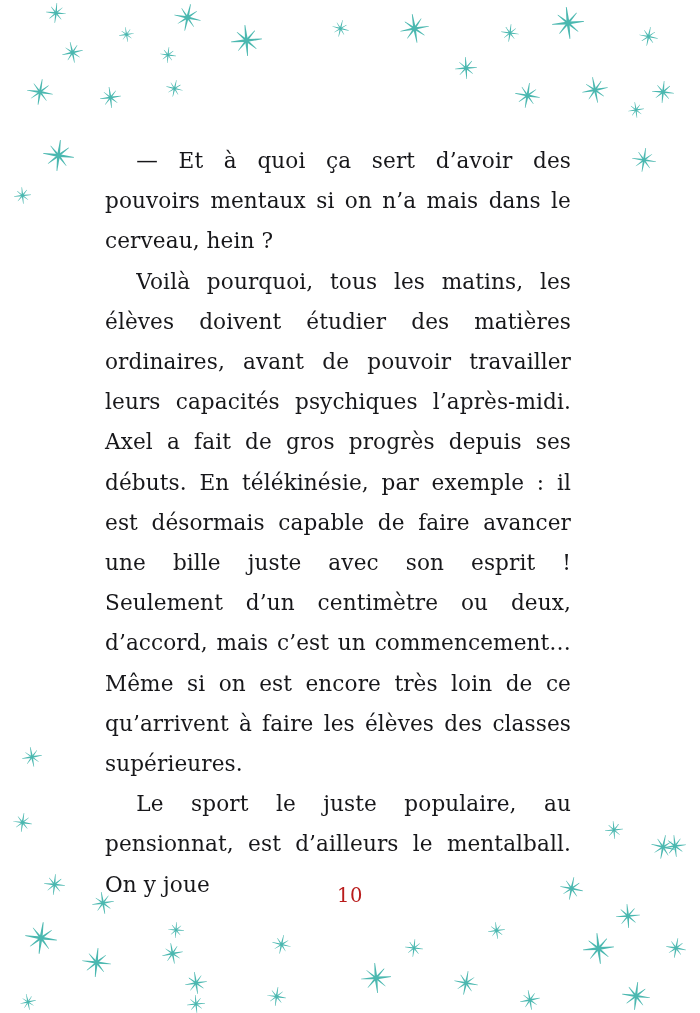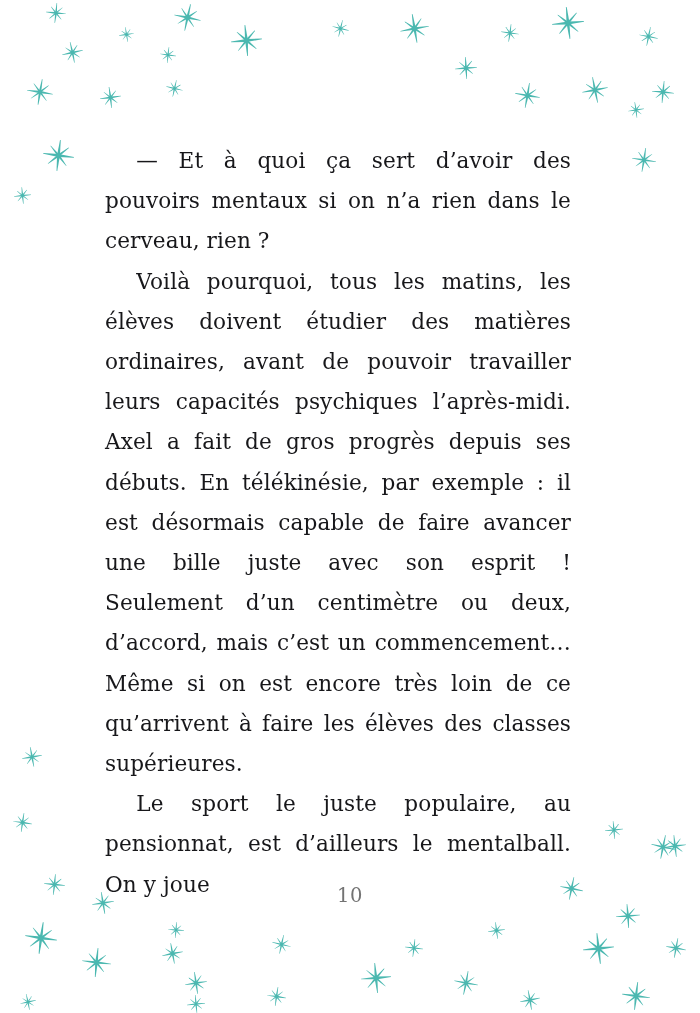--- a/index.html
+++ b/index.html
@@ -62,21 +62,21 @@
     position: absolute;
     left: 0;
     top: 884px;
     width: 700px;
     text-align: center;
     z-index: 2;
   }
   #folio .folio-num {
     font-family: "DejaVu Serif", "Liberation Serif", serif;
     font-size: 19.5px;
-    color: #737373;
+    color: #b91c1c;
     letter-spacing: 0.6px;
   }
 </style>
 </head>
 <body>
 
 <div id="page">
 
   <div id="snowflakes">
       <div class="flake" style="left: 46px; top: 3px; width: 20px; height: 20px; transform: rotate(6deg);">
@@ -795,21 +795,21 @@
             <polygon points="0,-3.7400000000000007 39,-0.9520000000000002 42,0 39,0.9520000000000002 0,3.7400000000000007" transform="translate(50,50) rotate(225)"></polygon>
             <polygon points="0,-4.675000000000001 50,-1.1900000000000002 53,0 50,1.1900000000000002 0,4.675000000000001" transform="translate(50,50) rotate(271)"></polygon>
             <polygon points="0,-3.96 40,-1.008 43,0 40,1.008 0,3.96" transform="translate(50,50) rotate(314)"></polygon>
             <circle cx="50" cy="50" r="5.5"></circle>
           </g>
         </svg>
       </div>
     </div>
 
   <div id="text-column">
-    <p class="para">— Et à quoi ça sert d’avoir des pouvoirs mentaux si on n’a rien dans le cerveau, rien ?</p>
+    <p class="para">— Et à quoi ça sert d’avoir des pouvoirs mentaux si on n’a mais dans le cerveau, hein ?</p>
     <p class="para">Voilà pourquoi, tous les matins, les élèves doivent étudier des matières ordinaires, avant de pouvoir travailler leurs capacités psychiques l’après-midi. Axel a fait de gros progrès depuis ses débuts. En télékinésie, par exemple : il est désormais capable de faire avancer une bille juste avec son esprit ! Seulement d’un centimètre ou deux, d’accord, mais c’est un commencement… Même si on est encore très loin de ce qu’arrivent à faire les élèves des classes supérieures.</p>
     <p class="para">Le sport le juste populaire, au pensionnat, est d’ailleurs le mentalball. On y joue</p>
   </div>
 
   <div id="folio">
     <span class="folio-num">10</span>
   </div>
 
 </div>
 

